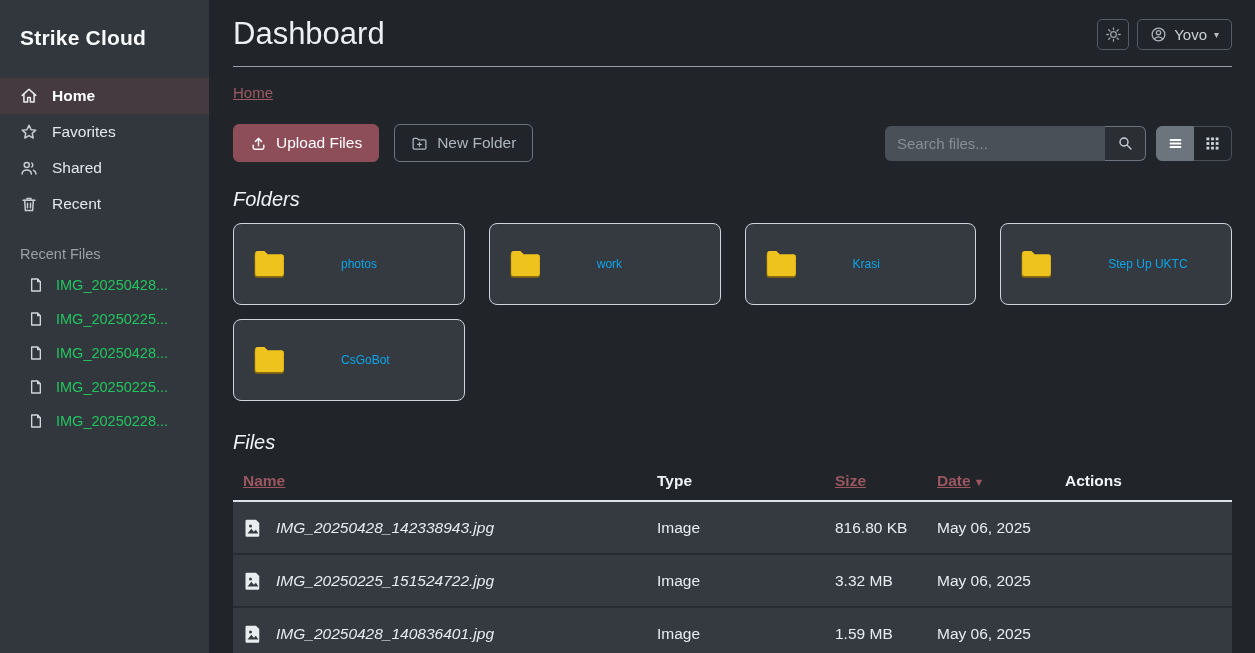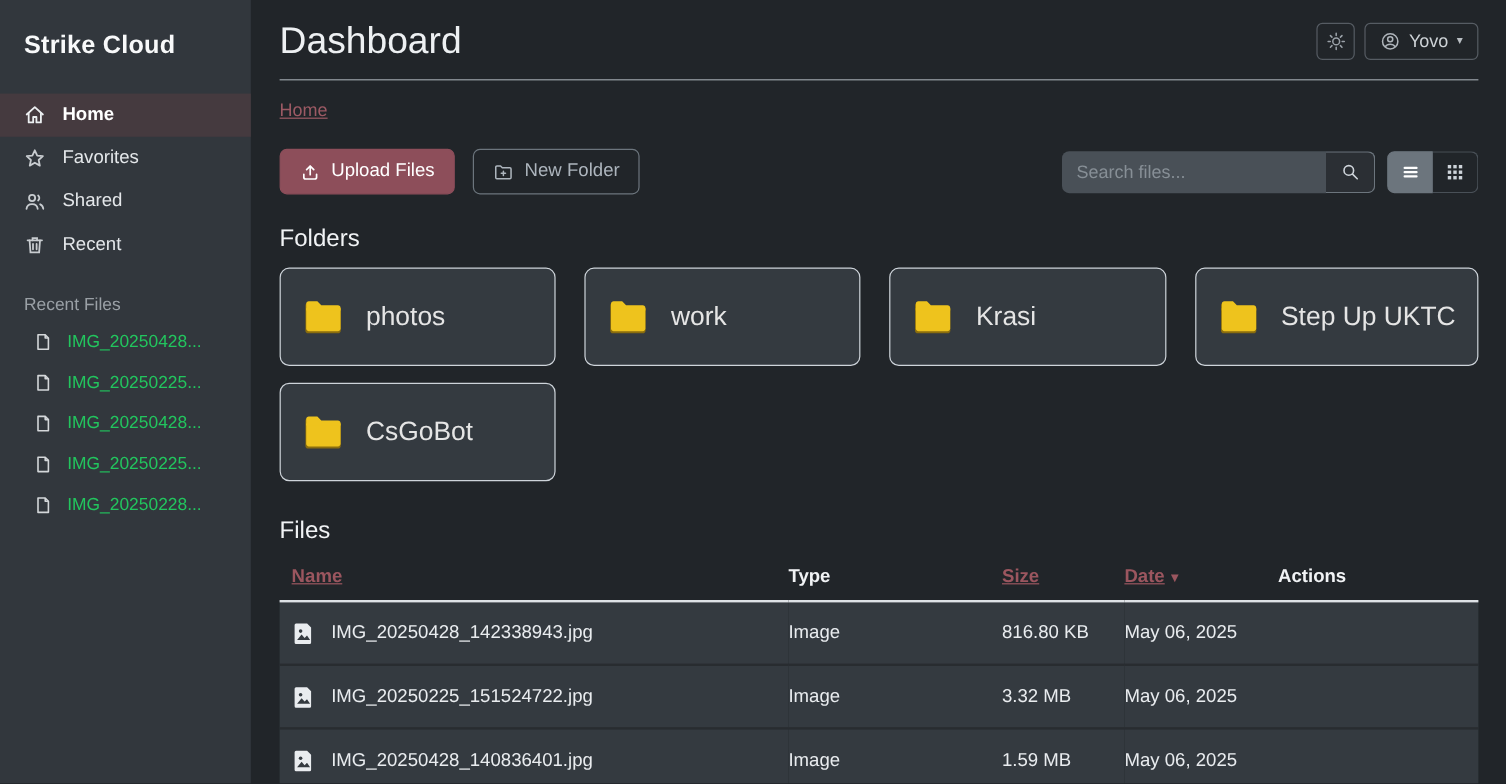--- a/index.html
+++ b/index.html
@@ -108,49 +108,49 @@
   .view-toggle { display: flex; height: 35px; }
   .view-btn {
     width: 38px; display: flex; align-items: center; justify-content: center;
     cursor: pointer; border: 1px solid #495057; background: transparent; color: #ced4da;
   }
   .view-btn.first { border-radius: 6px 0 0 6px; }
   .view-btn.last { border-radius: 0 6px 6px 0; border-left: none; }
   .view-btn.active { background: #6c757d; border-color: #6c757d; color: #ffffff; }
   .view-btn svg { width: 17px; height: 17px; }
 
-  .section-heading { margin-top: 26px; font-size: 20px; font-weight: 400; color: #f1f3f5; }
+  .section-heading { margin-top: 26px; font-size: 20px; font-weight: 400; color: #f1f3f5; font-style: italic; }
 
   .folder-grid {
     margin-top: 12px; display: grid; grid-template-columns: repeat(4, 1fr);
     column-gap: 24px; row-gap: 14px;
   }
   .folder-card {
     height: 82px; background: #343a40; border: 1px solid #ced4da;
     border-radius: 8px; display: flex; align-items: center; gap: 18px;
     padding: 0 18px; cursor: pointer;
   }
   .folder-card .folder-ic { width: 35px; height: 30px; flex: none; }
-  .folder-name { font-size: 22px; color: #e5e5e5; white-space: nowrap; overflow: hidden; text-overflow: ellipsis; }
+  .folder-name { font-size: 12px; color: #0ea5e9; white-space: nowrap; overflow: hidden; text-overflow: ellipsis; margin-left: 36px; }
 
   .files-section { margin-top: 30px; }
   table { width: 100%; border-collapse: collapse; table-layout: fixed; margin-top: 10px; }
   col.c-name { width: 424px; } col.c-type { width: 178px; }
   col.c-size { width: 102px; } col.c-date { width: 128px; } col.c-actions { width: auto; }
   thead th {
     text-align: left; font-size: 15.5px; padding: 8px 0 10px 0;
     border-bottom: 2px solid #dee2e6;
   }
   thead th:first-child { padding-left: 10px; }
   th a { color: #9b565f; font-weight: bold; text-decoration: underline; cursor: pointer; }
   th.plain { color: #f1f3f5; font-weight: bold; }
   .sort-caret { font-size: 11px; color: #9b565f; text-decoration: none; display: inline-block; margin-left: 3px; }
   tbody tr { background: #343a40; border-bottom: 2px solid #282c30; }
   tbody td { height: 53px; font-size: 15.5px; color: #e9ecef; vertical-align: middle; }
-  td.name-cell { padding-left: 10px; }
+  td.name-cell { padding-left: 10px; font-style: italic; }
   .name-wrap { display: flex; align-items: center; gap: 13px; }
   .img-ic { width: 20px; height: 20px; color: #e9ecef; flex: none; }
 </style>
 </head>
 <body>
 
 <aside class="sidebar">
   <div class="brand">Strike Cloud</div>
 
 

